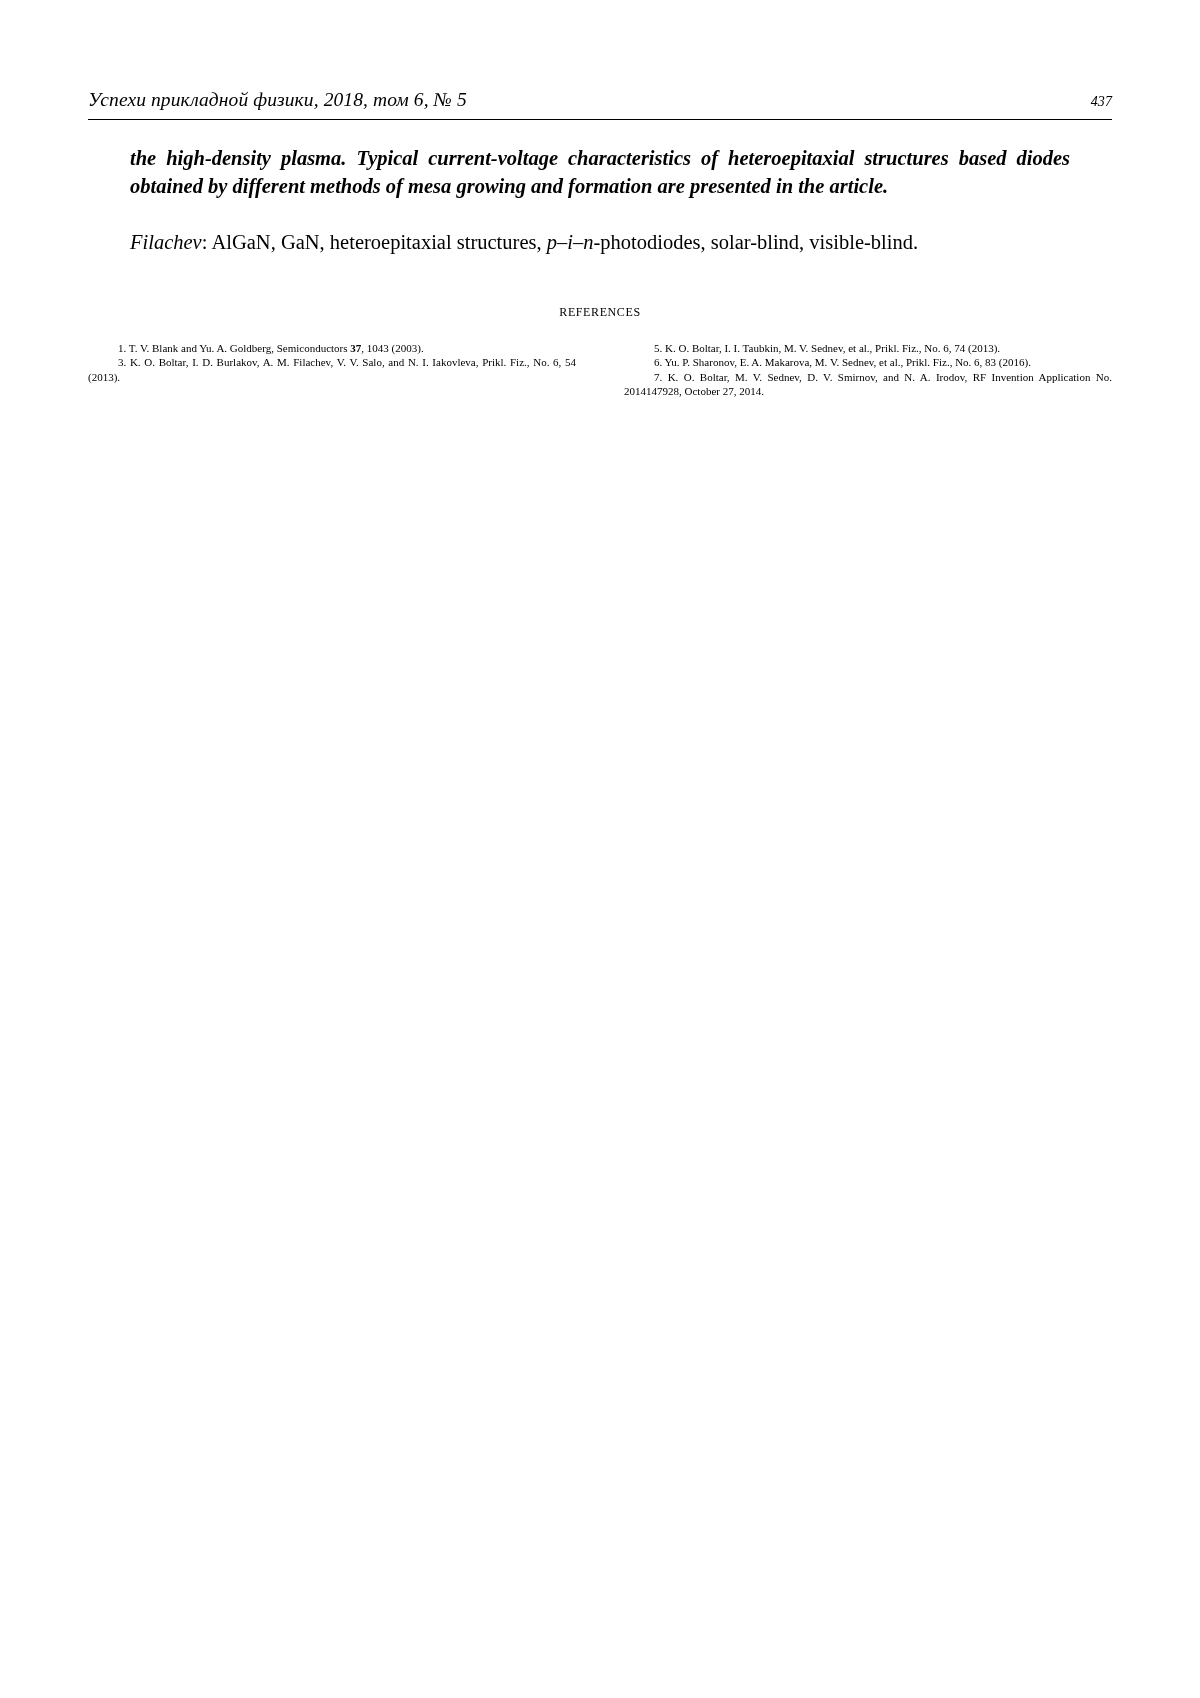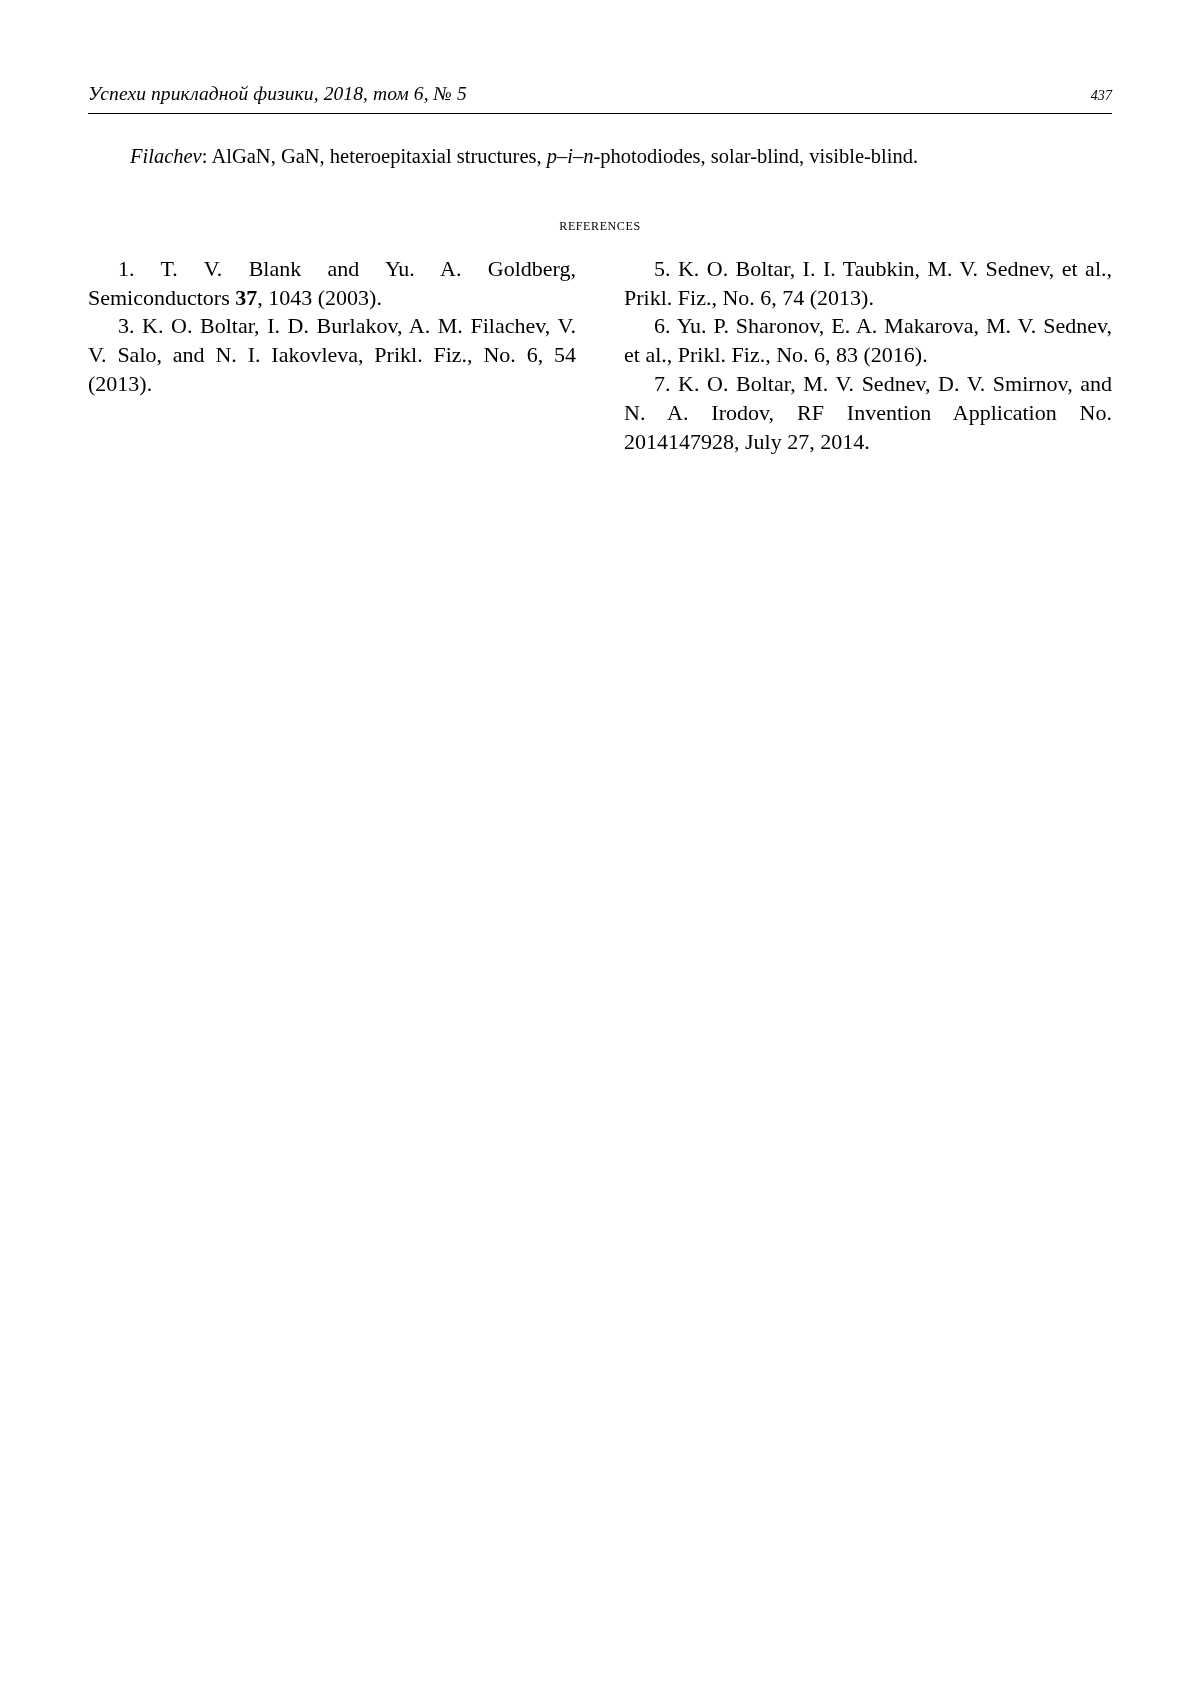--- a/index.html
+++ b/index.html
@@ -10,21 +10,21 @@
   body {
     width: 1200px;
     height: 1698px;
     font-family: "Liberation Serif", serif;
     color: #000000;
     position: relative;
   }
   .page {
     position: absolute;
     left: 0;
-    top: 5px;
+    top: 11px;
     width: 1200px;
     height: 1454px;
     background: #ffffff;
   }
   .content {
     position: absolute;
     left: 88px;
     top: 78px;
     width: 1024px;
   }
@@ -79,21 +79,21 @@
   }
   .refs-columns {
     margin-top: 21px;
     display: flex;
     gap: 48px;
   }
   .refs-col {
     width: 488px;
   }
   .ref-item {
-    font-size: 22px;
+    font-size: 11px;
     line-height: 1.31;
     text-align: justify;
     text-justify: inter-word;
     text-indent: 30px;
     margin-bottom: 0px;
   }
   .ref-item b {
     font-weight: bold;
   }
 </style>
@@ -102,20 +102,21 @@
 
 <div class="page">
   <div class="content">
 
     <div class="running-head">
       <div class="journal">Успехи прикладной физики, 2018, том 6, № 5</div>
       <div class="page-no">437</div>
     </div>
     <div class="rule"></div>
 
+    <div class="abstract-tail">the high-density plasma. Typical current-voltage characteristics of heteroepitaxial structures based diodes obtained by different methods of mesa growing and formation are presented in the article.</div>
 
     <div class="keywords">
       <span class="kw-label">Filachev</span><span>: </span><span>AlGaN, GaN, heteroepitaxial structures, </span><span class="italic">p–i–n</span><span>-photodiodes, solar-blind, visible-blind.</span>
     </div>
 
     <div class="refs-title">REFERENCES</div>
 
     <div class="refs-columns">
       <div class="refs-col">
 
@@ -134,20 +135,20 @@
 
         <div class="ref-item">
           <span>5.</span><span> K. O. Boltar, I. I. Taubkin, M. V. Sednev, et al., Prikl. Fiz., No. 6, 74 (2013).</span><b></b><span></span>
         </div>
 
         <div class="ref-item">
           <span>6.</span><span> Yu. P. Sharonov, E. A. Makarova, M. V. Sednev, et al., Prikl. Fiz., No. 6, 83 (2016).</span><b></b><span></span>
         </div>
 
         <div class="ref-item">
-          <span>7.</span><span> K. O. Boltar, M. V. Sednev, D. V. Smirnov, and N. A. Irodov, RF Invention Application No. 2014147928, July 27, 2014.</span><b></b><span></span>
+          <span>7.</span><span> K. O. Boltar, M. V. Sednev, D. V. Smirnov, and N. A. Irodov, RF Invention Application No. 2014147928, October 27, 2014.</span><b></b><span></span>
         </div>
 
       </div>
     </div>
 
   </div>
 </div>
 
 </body></html>

